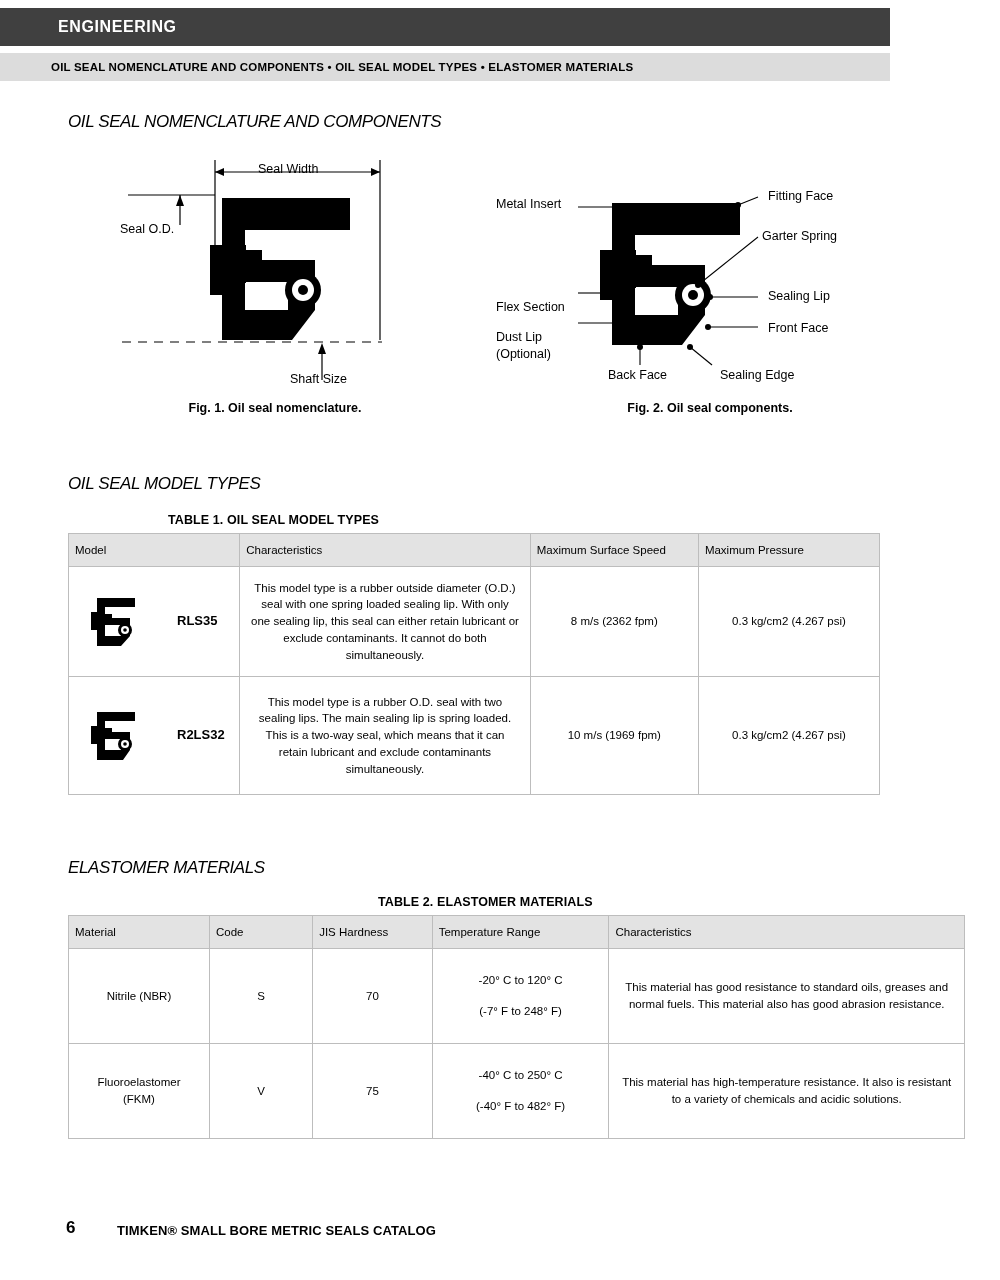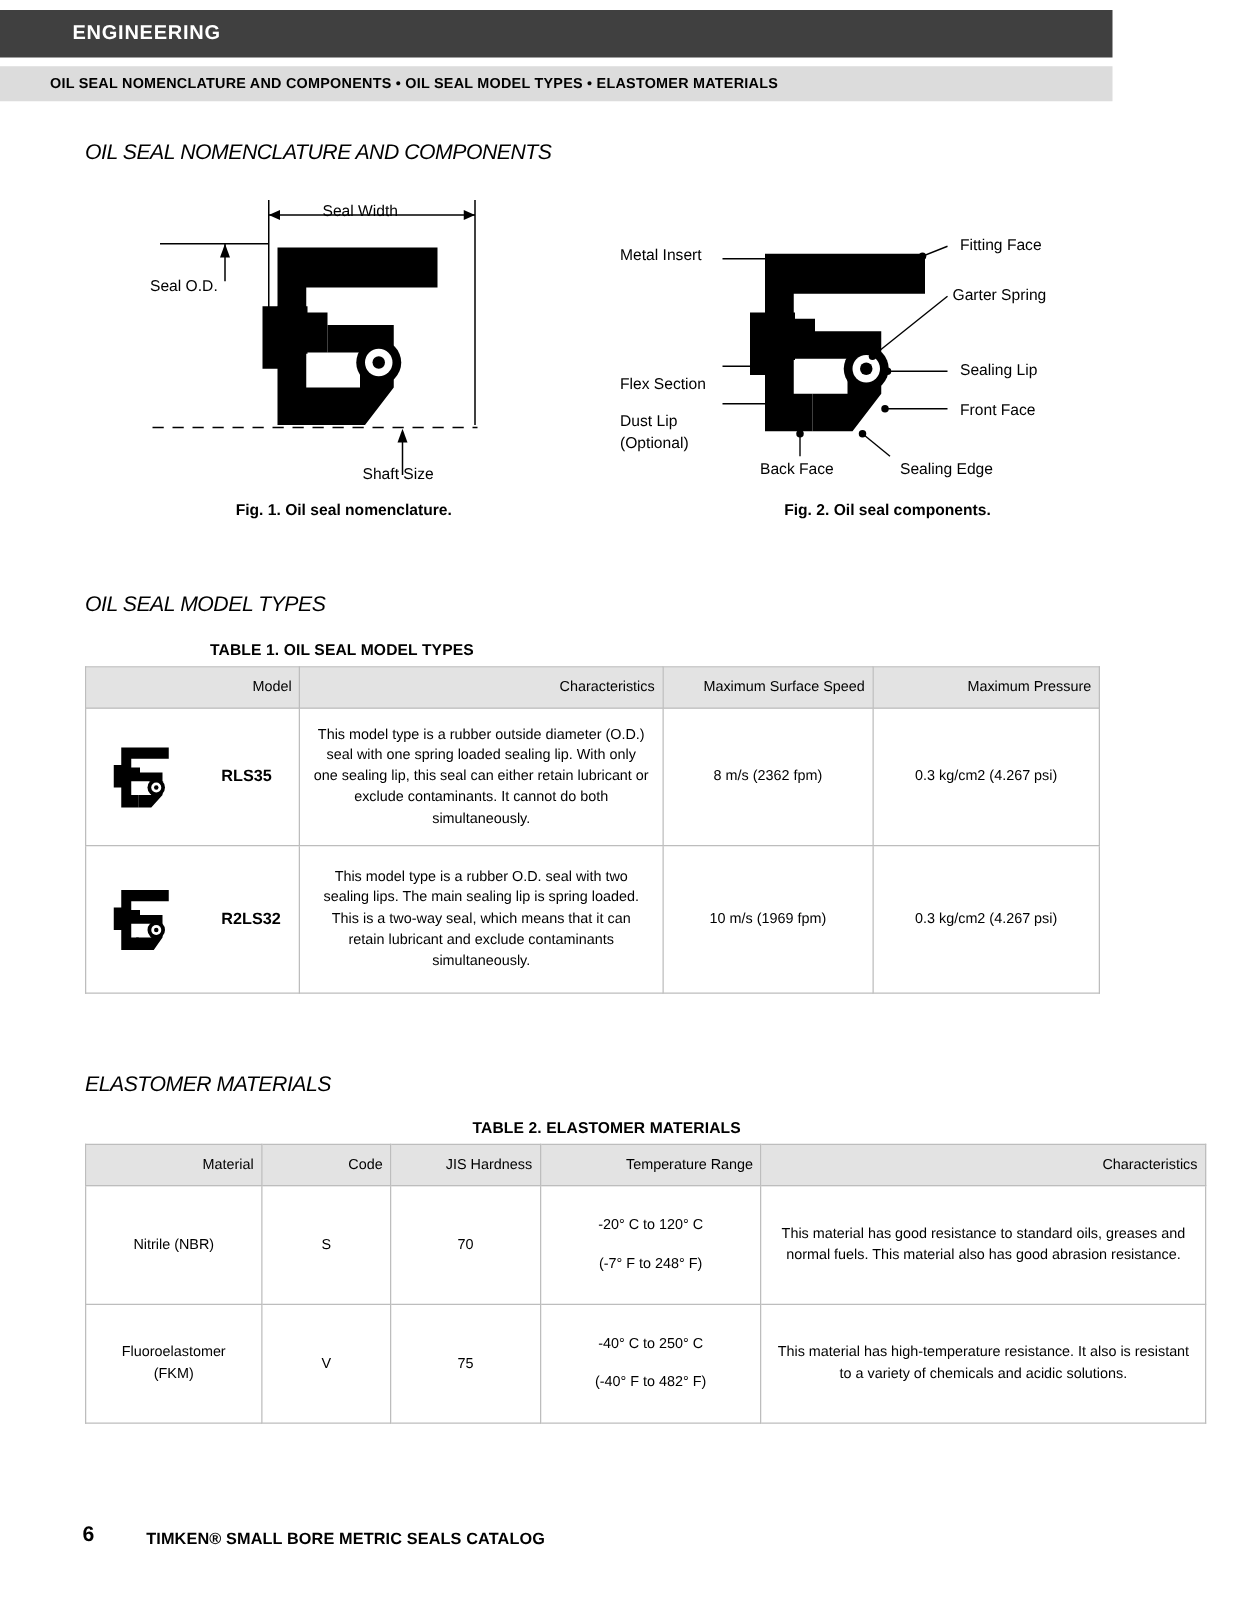--- a/index.html
+++ b/index.html
@@ -42,21 +42,21 @@
     height: 28px;
     background: #dcdcdc;
     display: flex;
     align-items: center;
   }
   .subheader-bar .subtitle {
     color: #000000;
     font-size: 11.5px;
     font-weight: bold;
     letter-spacing: 0.2px;
-    margin-left: 40px;
+    margin-left: 51px;
   }
 
   
   .section-heading {
     position: absolute;
     font-size: 17px;
     font-weight: normal;
     font-style: italic;
     letter-spacing: -0.4px;
     left: 68px;
@@ -99,21 +99,21 @@
     border-collapse: collapse;
     background: #ffffff;
   }
   table.doc-table th {
     background: #e3e3e3;
     font-weight: normal;
     font-size: 11.5px;
     color: #000;
     border: 1px solid #bdbdbd;
     padding: 10px 6px;
-    text-align: right;
+    text-align: left;
   }
   table.doc-table td {
     border: 1px solid #bdbdbd;
     font-size: 11.5px;
     padding: 12px 10px;
     text-align: center;
     vertical-align: middle;
     line-height: 1.45;
   }
 

